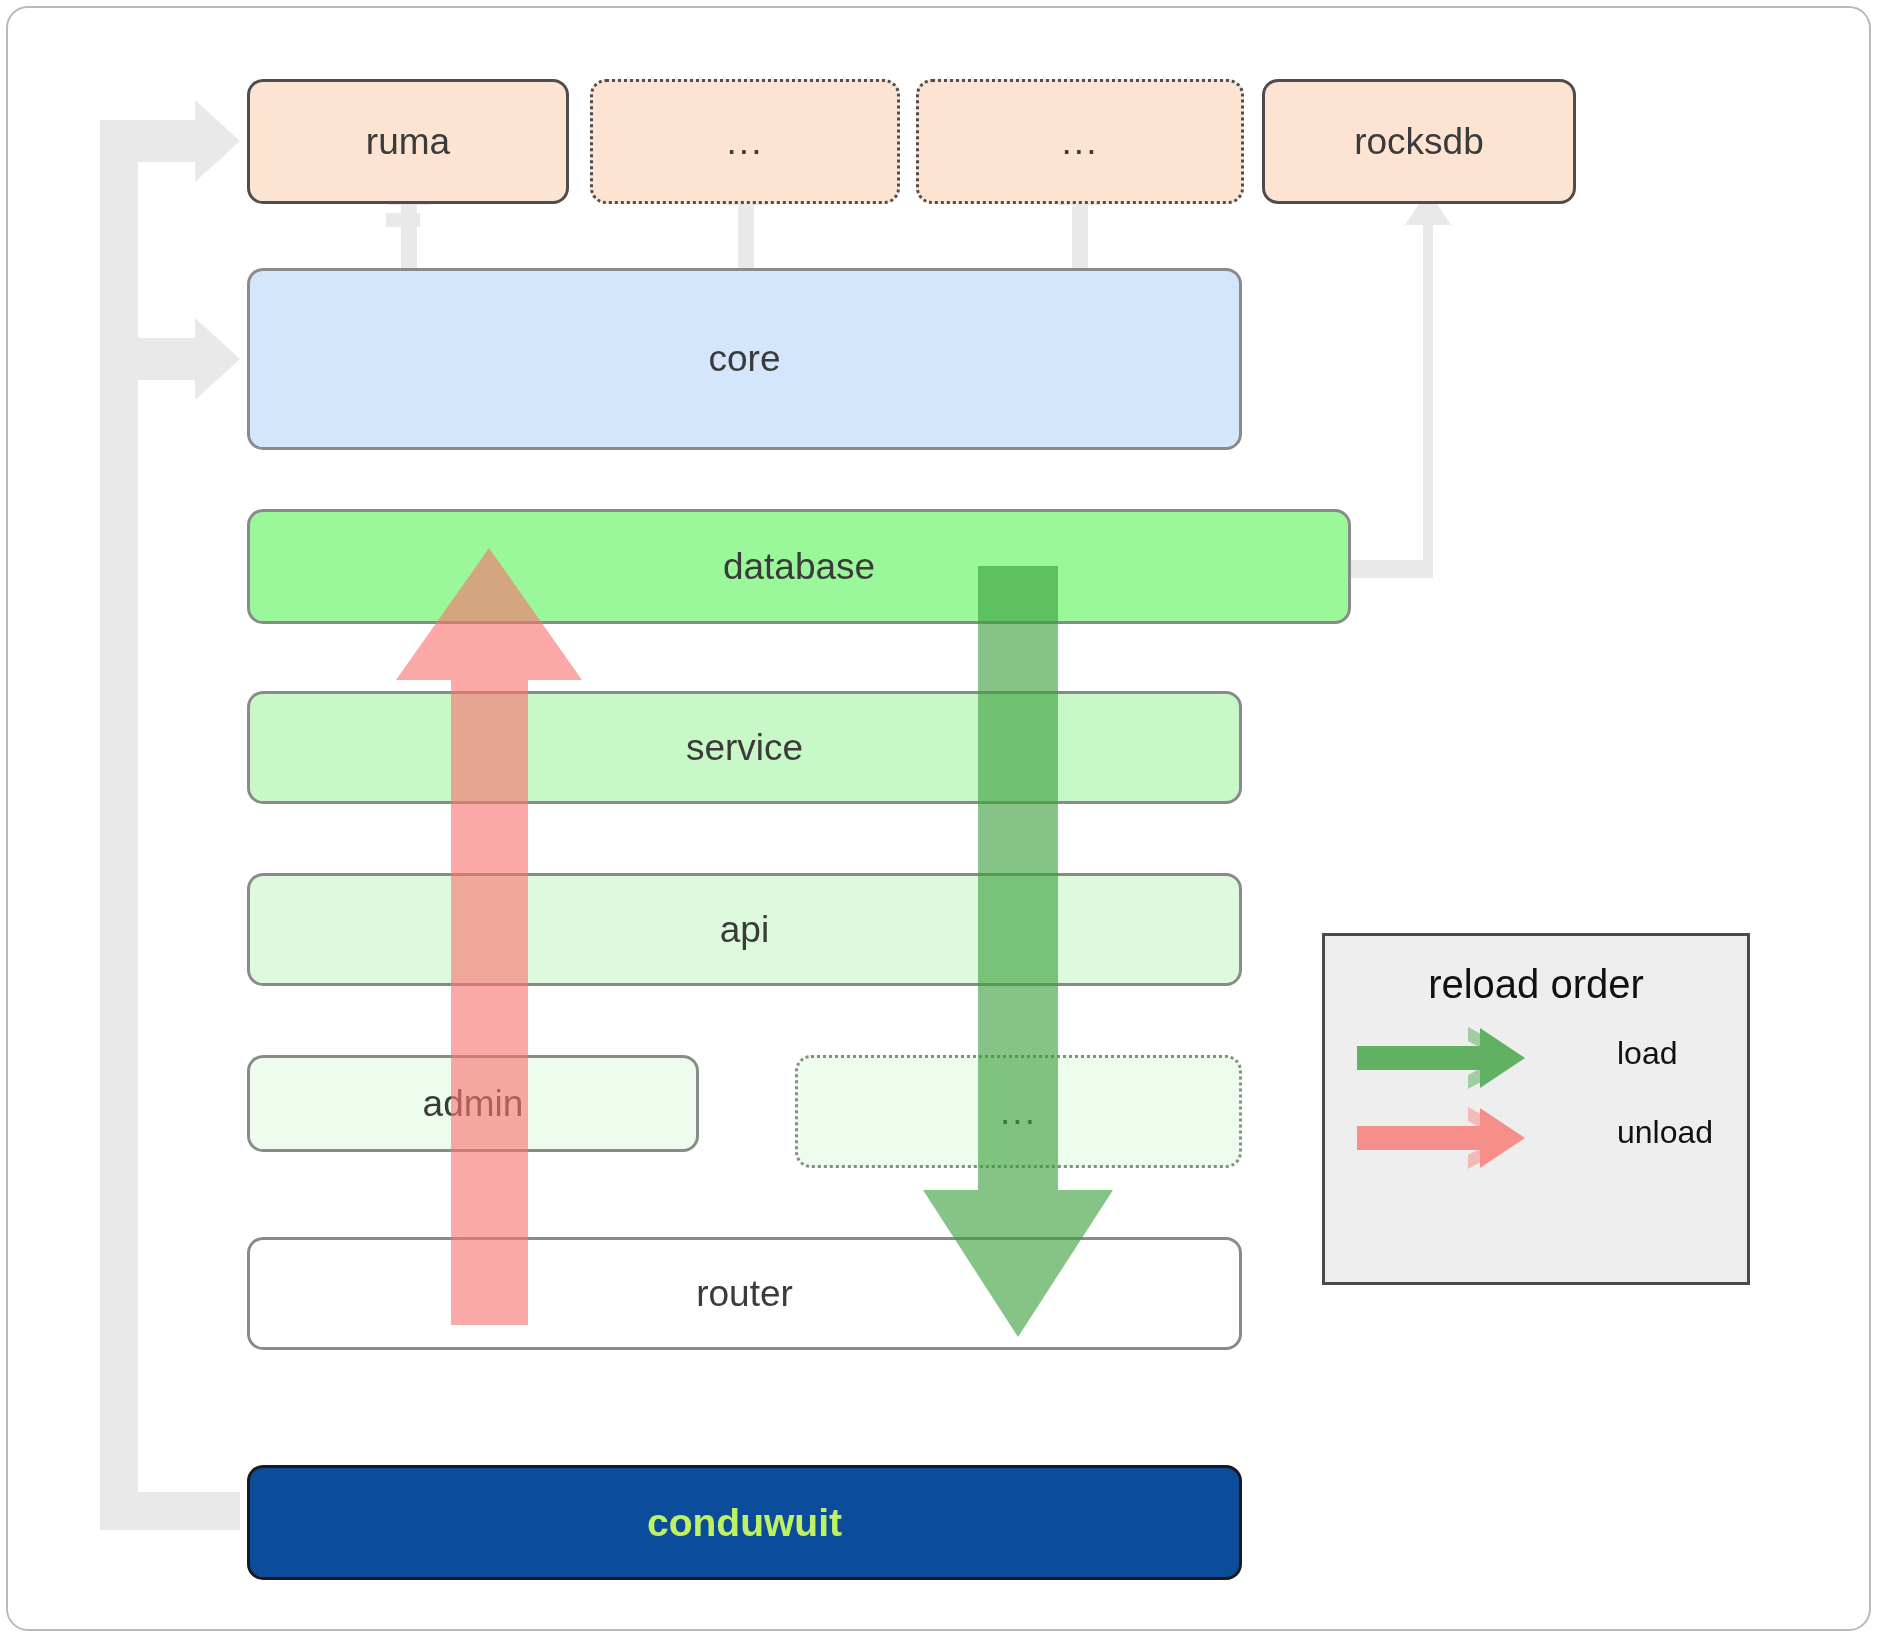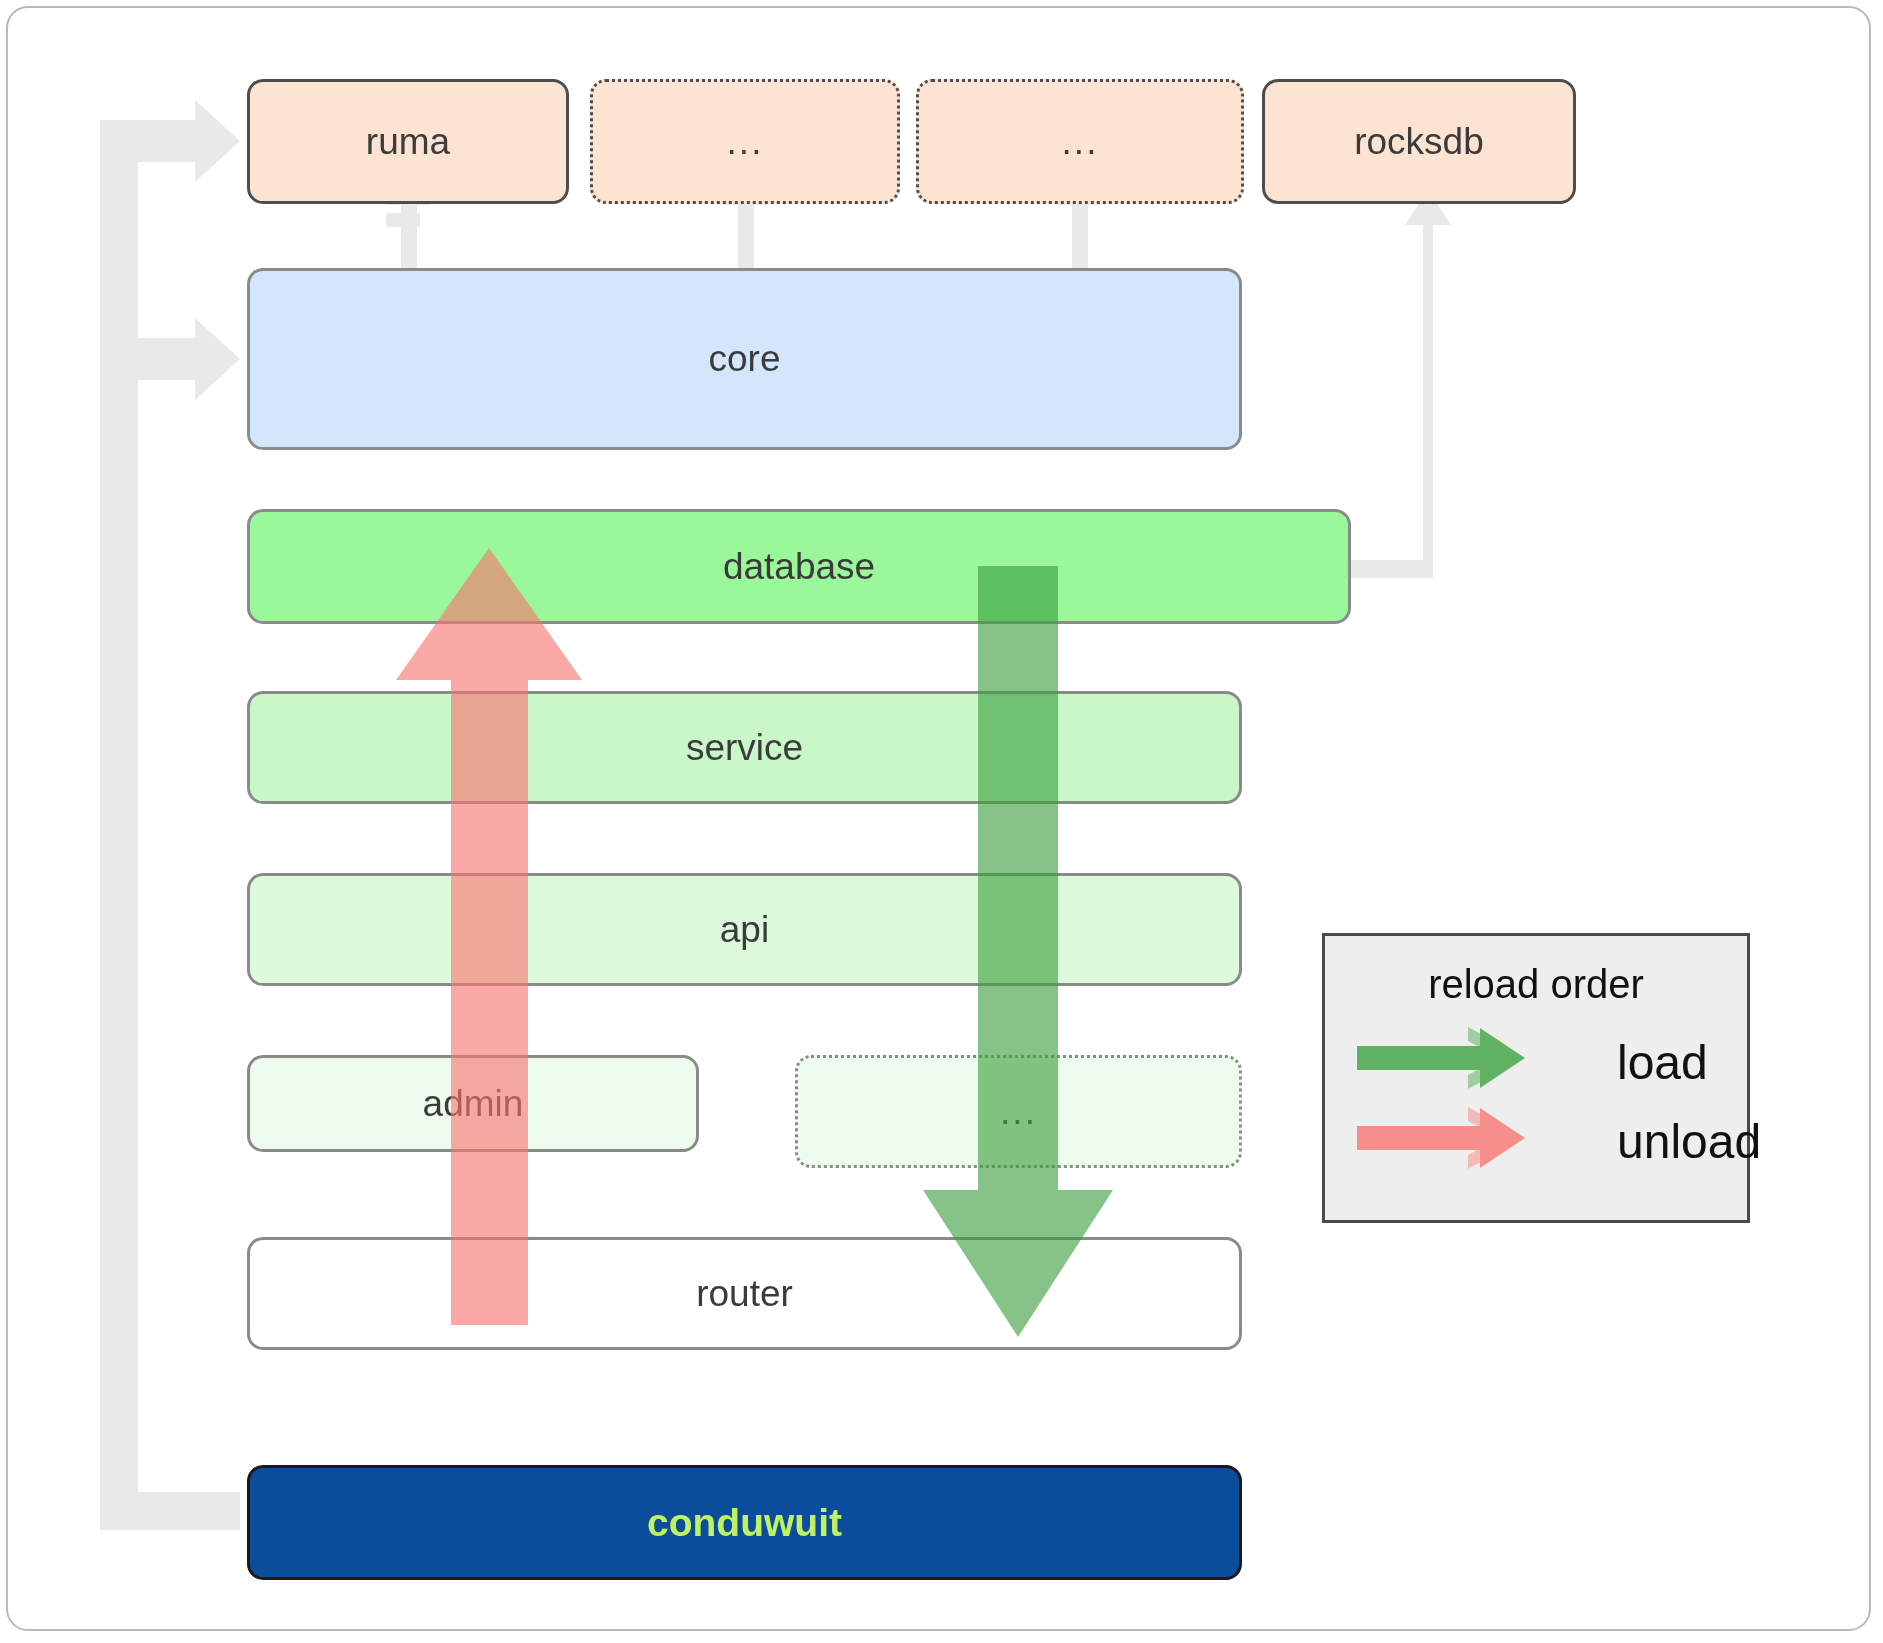--- a/index.html
+++ b/index.html
@@ -90,37 +90,37 @@
     letter-spacing: 2px;
     font-size: 37px;
   }
 
   
   .legend {
     position: absolute;
     left: 1322px;
     top: 933px;
     width: 428px;
-    height: 290px;
+    height: 352px;
     background: #eeeeee;
     border: 3px solid #4a4a4a;
     box-sizing: border-box;
   }
   .legend-title {
     position: absolute;
     left: 0;
     top: 26px;
     width: 100%;
     text-align: center;
     font-size: 40px;
     color: #111111;
   }
   .legend-label {
     position: absolute;
-    font-size: 48px;
+    font-size: 32px;
     color: #111111;
   }
   .legend-label.load { left: 292px; top: 99px; }
   .legend-label.unload { left: 292px; top: 178px; }
 </style>
 </head>
 <body>
 
 <div id="canvas">
   <div class="frame"></div>

